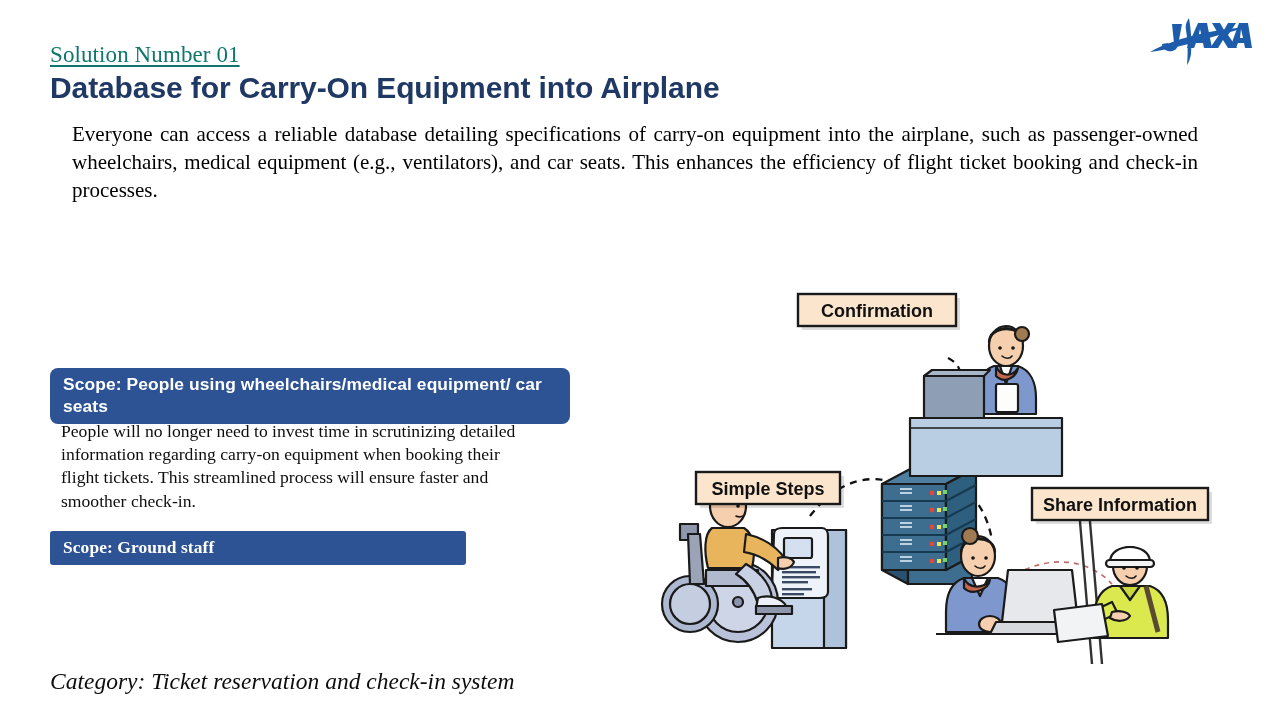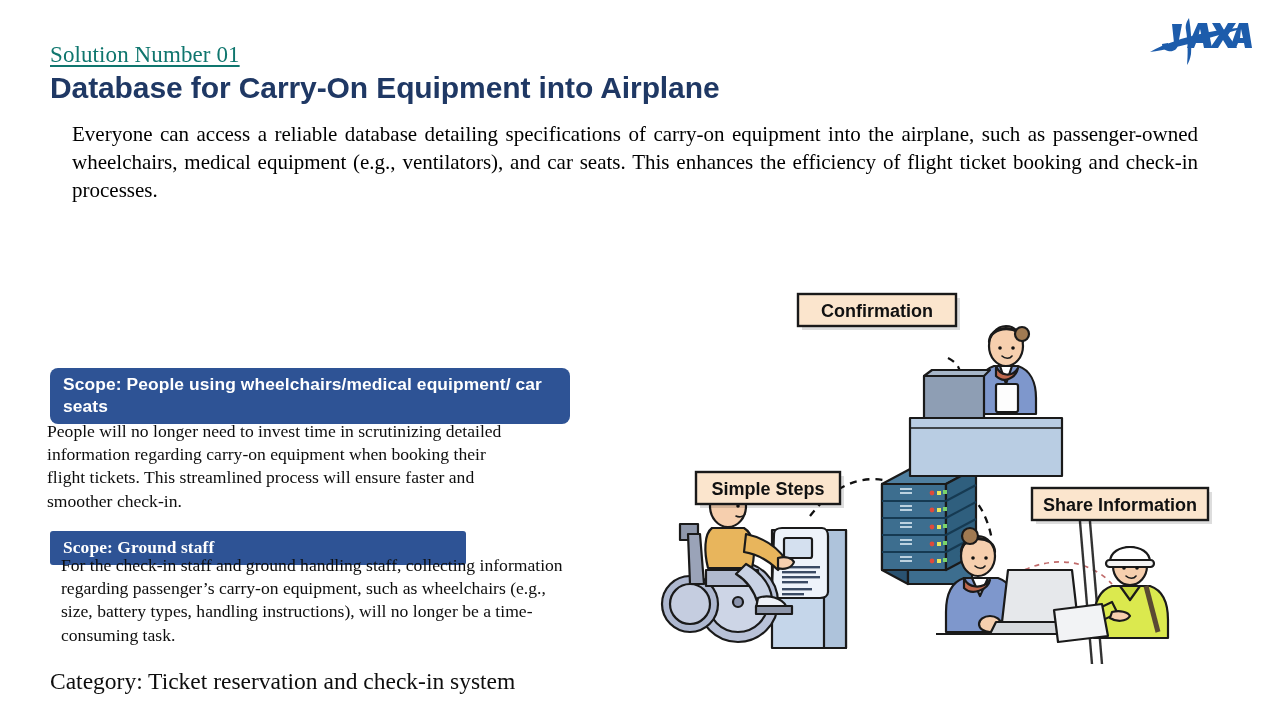--- a/index.html
+++ b/index.html
@@ -55,27 +55,27 @@
     margin-top: 8px;
   }
   #scope1-banner { left: 50px; top: 360px; width: 520px; border-radius: 8px; }
   #scope2-banner { left: 50px; top: 523px; width: 416px; border-radius: 3px; font-family: Liberation Serif, serif; }
 
   .scope-body {
     position: absolute;
     font-family: "Liberation Serif", serif;
     font-size: 17.6px; line-height: 1.32; color: #0d0d0d;
   }
-  #scope1-body { left: 47px; top: 420px; width: 480px; }
+  #scope1-body { left: 61px; top: 420px; width: 480px; }
   #scope2-body { left: 61px; top: 554px; width: 512px; }
 
   .category {
     position: absolute; left: 50px; top: 668px;
     font-family: "Liberation Serif", serif;
-    font-size: 23.5px; color: #0d0d0d; white-space: nowrap;
+    font-size: 23.5px; color: #0d0d0d; white-space: nowrap; font-style: italic;
   }
 
   
   .illus { position: absolute; left: 660px; top: 272px; width: 580px; height: 400px; }
   .illus svg { display:block; width: 580px; height: 400px; }
 
   .callout-text {
     font-family: "Liberation Sans", sans-serif;
     font-weight: bold;
     fill: #111111;
@@ -101,21 +101,20 @@
       </g>
     </svg>
   </div>
 
   <p class="lead">Everyone can access a reliable database detailing specifications of carry-on equipment into the airplane, such as passenger-owned wheelchairs, medical equipment (e.g., ventilators), and car seats. This enhances the efficiency of flight ticket booking and check-in processes.</p>
 
   <div class="scope-banner" id="scope1-banner">Scope: People using wheelchairs/medical equipment/ car seats</div>
   <p class="scope-body" id="scope1-body">People will no longer need to invest time in scrutinizing detailed information regarding carry-on equipment when booking their flight tickets. This streamlined process will ensure faster and smoother check-in.</p>
 
   <div class="scope-banner" id="scope2-banner">Scope: Ground staff</div>
-  <p class="scope-body" id="scope2-body">For the check-in staff and ground handling staff, collecting information regarding passenger’s carry-on equipment, such as wheelchairs (e.g., size, battery types, handling instructions), will no longer be a time-consuming task.</p>
 
   <div class="category">Category: Ticket reservation and check-in system</div>
 
   <div class="illus">
     <svg viewBox="0 0 580 400" xmlns="http://www.w3.org/2000/svg">
       <defs>
         <style>
           .ol { stroke:#1a1a1a; stroke-width:2.2; stroke-linejoin:round; stroke-linecap:round; }
           .olt { stroke:#1a1a1a; stroke-width:1.6; fill:none; stroke-linecap:round; }
           .skin { fill:#f6cfae; }

